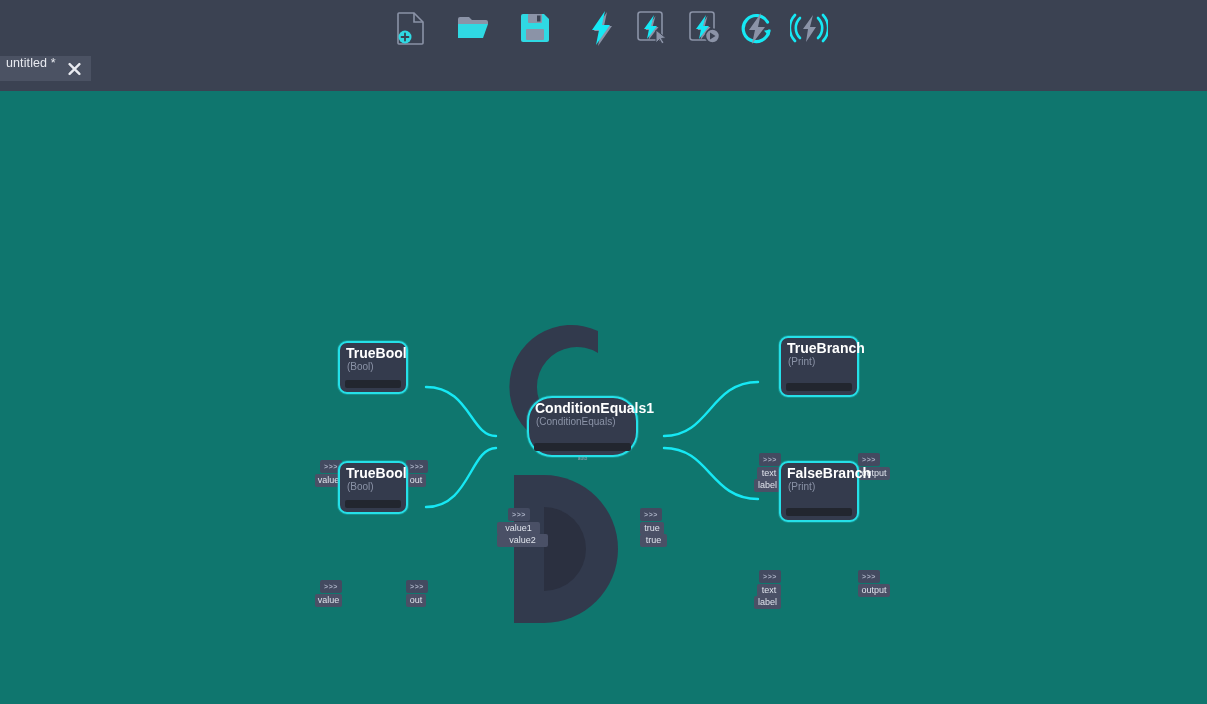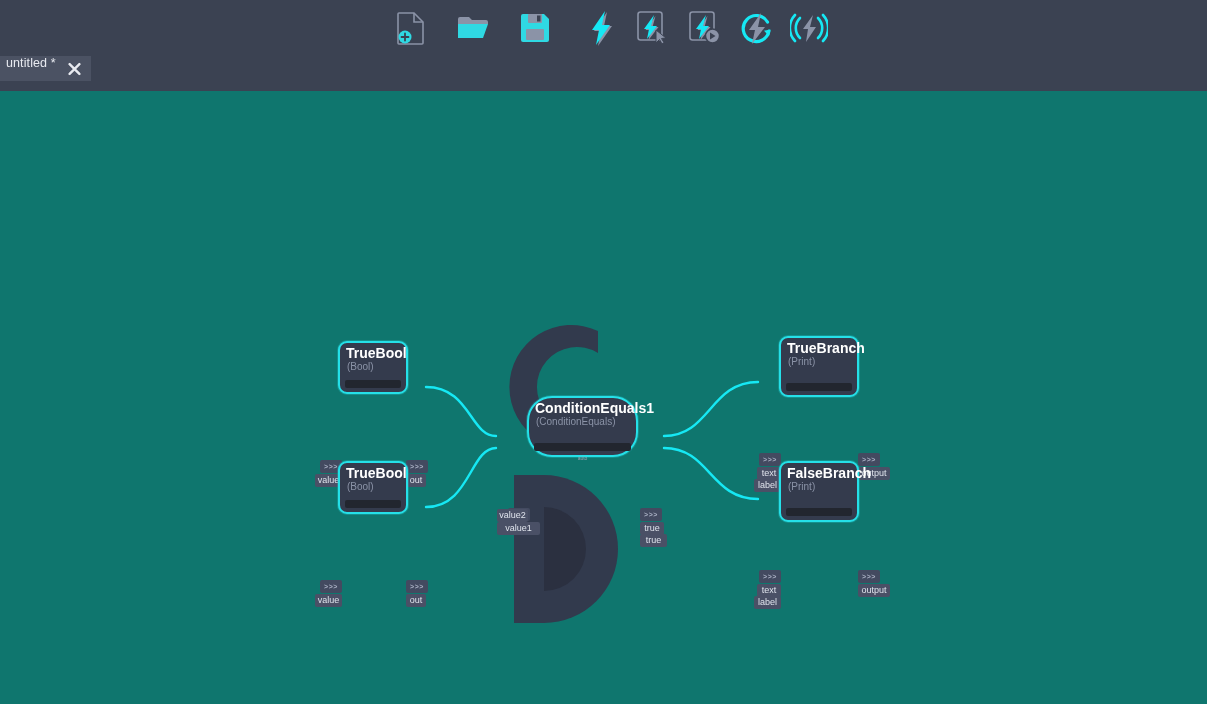--- a/index.html
+++ b/index.html
@@ -238,21 +238,21 @@
   <div class="port out" style="left:406px; top:503px; width:20px;">out</div>
 
   <div class="node" style="left:527px; top:305px; width:111px; height:61px;border-radius:25px;">
     <div class="node-title">ConditionEquals1</div>
     <div class="node-type">(ConditionEquals)</div>
     <div class="node-statusbar"></div>
     <div class="node-sublabel">auto</div>
   </div>
   <div class="port exec" style="left:508px; top:417px; width:22px;">&gt;&gt;&gt;</div>
   <div class="port in" style="left:497px; top:431px; width:43px;">value1</div>
-  <div class="port in" style="left:497px; top:418px; width:31px;">value2</div>
+  <div class="port in" style="left:497px; top:443px; width:51px;">value2</div>
   <div class="port exec" style="left:640px; top:417px; width:22px;">&gt;&gt;&gt;</div>
   <div class="port out" style="left:640px; top:431px; width:24px;">true</div>
   <div class="port out" style="left:640px; top:443px; width:27px;">true</div>
 
   <div class="node" style="left:779px; top:245px; width:80px; height:61px;">
     <div class="node-title">TrueBranch</div>
     <div class="node-type">(Print)</div>
     <div class="node-statusbar"></div>
   </div>
   <div class="port exec" style="left:759px; top:362px; width:22px;">&gt;&gt;&gt;</div>

